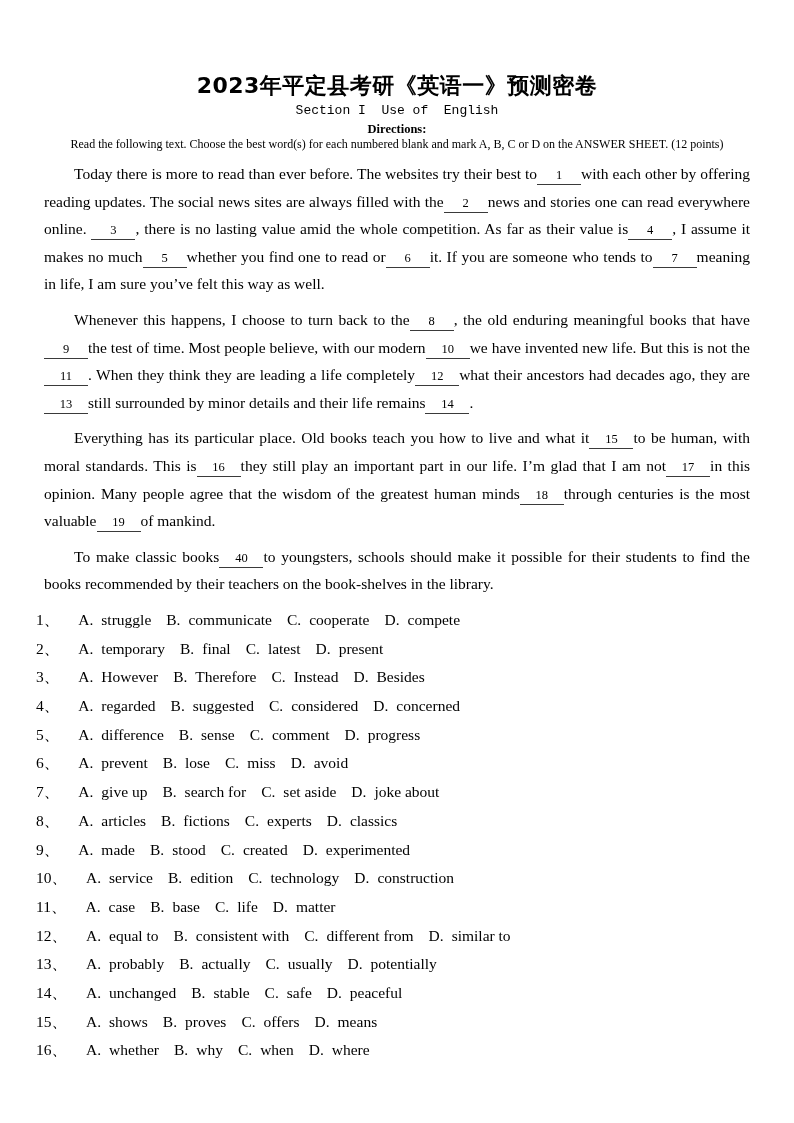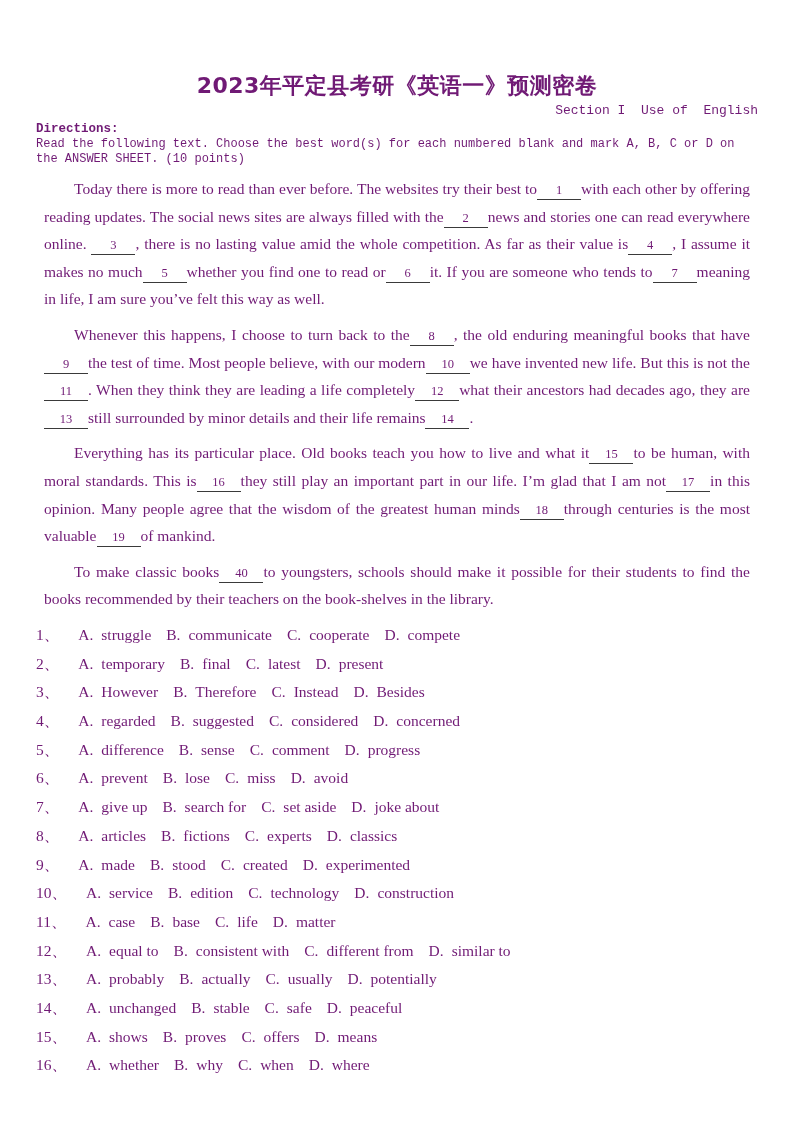--- a/index.html
+++ b/index.html
@@ -8,47 +8,48 @@
     background: #ffffff;
     width: 794px;
     height: 1123px;
     overflow: hidden;
   }
   .page {
     position: relative;
     width: 794px;
     height: 948px;
     background: #ffffff;
-    color: #701a75;
+    color: #000000;
     box-sizing: border-box;
     padding: 72px 36px 0 36px;
   }
   .doc-title {
     margin: 0;
     font-family: "DejaVu Sans", sans-serif;
     font-weight: 700;
     font-size: 22px;
     line-height: 28px;
     text-align: center;
     letter-spacing: 0.5px;
     white-space: pre;
   }
   .section-heading {
     margin-top: 3px;
     font-family: "Liberation Mono", "DejaVu Sans Mono", monospace;
     font-size: 13px;
     line-height: 16px;
-    text-align: right;
+    text-align: center;
     white-space: pre;
   }
   .directions {
     margin-top: 3px;
-    font-family: Liberation Mono, monospace;
+    font-family: Liberation Serif, serif;
     font-size: 12px;
     line-height: 15px;
+    text-align: center;
   }
   .directions-label {
     font-weight: 700;
     font-size: 12.5px;
   }
   .passage {
     margin-top: 2px;
     font-family: "Liberation Serif", serif;
     font-size: 15.5px;
     line-height: 27.6px;
@@ -92,21 +93,21 @@
 <body>
 
 <div class="page">
 
   <h1 class="doc-title">2023年平定县考研《英语一》预测密卷</h1>
 
   <div class="section-heading">Section I  Use of  English</div>
 
   <div class="directions">
     <div class="directions-label">Directions:</div>
-    <div class="directions-text">Read the following text. Choose the best word(s) for each numbered blank and mark A, B, C or D on the ANSWER SHEET. (10 points)</div>
+    <div class="directions-text">Read the following text. Choose the best word(s) for each numbered blank and mark A, B, C or D on the ANSWER SHEET. (12 points)</div>
   </div>
 
   <div class="passage">
     <p>Today there is more to read than ever before. The websites try their best to<span class="blank">1</span>with each other by offering reading updates. The social news sites are always filled with the<span class="blank">2</span>news and stories one can read everywhere online. <span class="blank">3</span>, there is no lasting value amid the whole competition. As far as their value is<span class="blank">4</span>, I assume it makes no much<span class="blank">5</span>whether you find one to read or<span class="blank">6</span>it. If you are someone who tends to<span class="blank">7</span>meaning in life, I am sure you’ve felt this way as well.</p>
     <p>Whenever this happens, I choose to turn back to the<span class="blank">8</span>, the old enduring meaningful books that have<span class="blank">9</span>the test of time. Most people believe, with our modern<span class="blank">10</span>we have invented new life. But this is not the<span class="blank">11</span>. When they think they are leading a life completely<span class="blank">12</span>what their ancestors had decades ago, they are<span class="blank">13</span>still surrounded by minor details and their life remains<span class="blank">14</span>.</p>
     <p>Everything has its particular place. Old books teach you how to live and what it<span class="blank">15</span>to be human, with moral standards. This is<span class="blank">16</span>they still play an important part in our life. I’m glad that I am not<span class="blank">17</span>in this opinion. Many people agree that the wisdom of the greatest human minds<span class="blank">18</span>through centuries is the most valuable<span class="blank">19</span>of mankind.</p>
     <p>To make classic books<span class="blank">40</span>to youngsters, schools should make it possible for their students to find the books recommended by their teachers on the book-shelves in the library.</p>
   </div>
 
   <div class="question-list">

